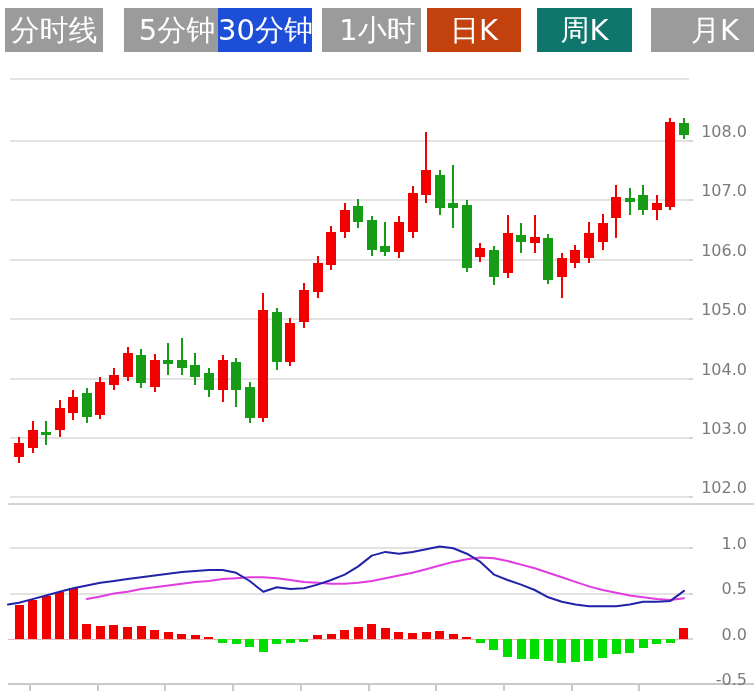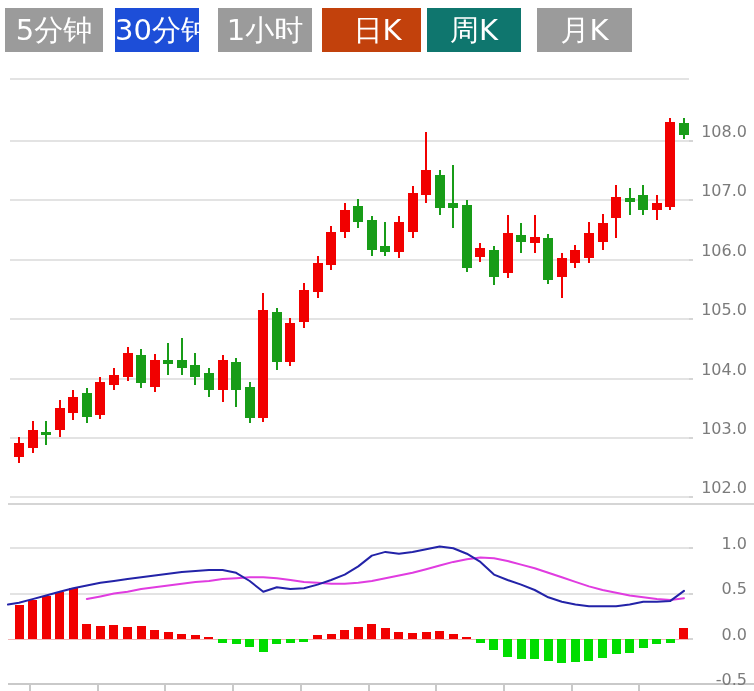--- a/index.html
+++ b/index.html
@@ -8,32 +8,33 @@
     background:#ffffff;
     font-family:"DejaVu Sans","Liberation Sans",sans-serif;
   }
   .tabbar{position:absolute;top:8px;left:0;width:754px;height:44px;z-index:2;}
   .tab{
     position:absolute;top:0;height:44px;line-height:44px;
     text-align:center;color:#fff;font-size:29px;cursor:pointer;
     user-select:none;white-space:nowrap;
   }
   .tab:nth-of-type(1){left:5px;width:98px;}
-  .tab:nth-of-type(2){left:115px;width:84px;}
+  .tab:nth-of-type(2){left:124px;width:106px;}
   .tab:nth-of-type(3){left:218px;width:94px;}
   .tab:nth-of-type(4){left:322px;width:87px;padding-left:12px;}
   .tab:nth-of-type(5){left:427px;width:94px;}
   .tab:nth-of-type(6){left:537px;width:95px;}
   .tab:nth-of-type(7){left:651px;width:96px;padding-left:16px;}
   #chart{position:absolute;left:0;top:0;z-index:1;}
 </style>
 </head>
 <body>
 
 <div class="tabbar">
+  <div class="tab" style="background: rgb(155, 155, 155); color: rgb(255, 255, 255);">分时线</div>
   <div class="tab" style="background: rgb(155, 155, 155); color: rgb(255, 255, 255);">5分钟</div>
   <div class="tab" style="background: #1d4ed8; color: rgb(255, 255, 255);">30分钟</div>
   <div class="tab" style="background: rgb(155, 155, 155); color: rgb(255, 255, 255);">1小时</div>
   <div class="tab" style="background: #c2410c; color: rgb(255, 255, 255);">日K</div>
   <div class="tab" style="background: #0f766e; color: rgb(255, 255, 255);">周K</div>
   <div class="tab" style="background: rgb(155, 155, 155); color: rgb(255, 255, 255);">月K</div>
 </div>
 
 <svg id="chart" width="754" height="691">
     <g>

